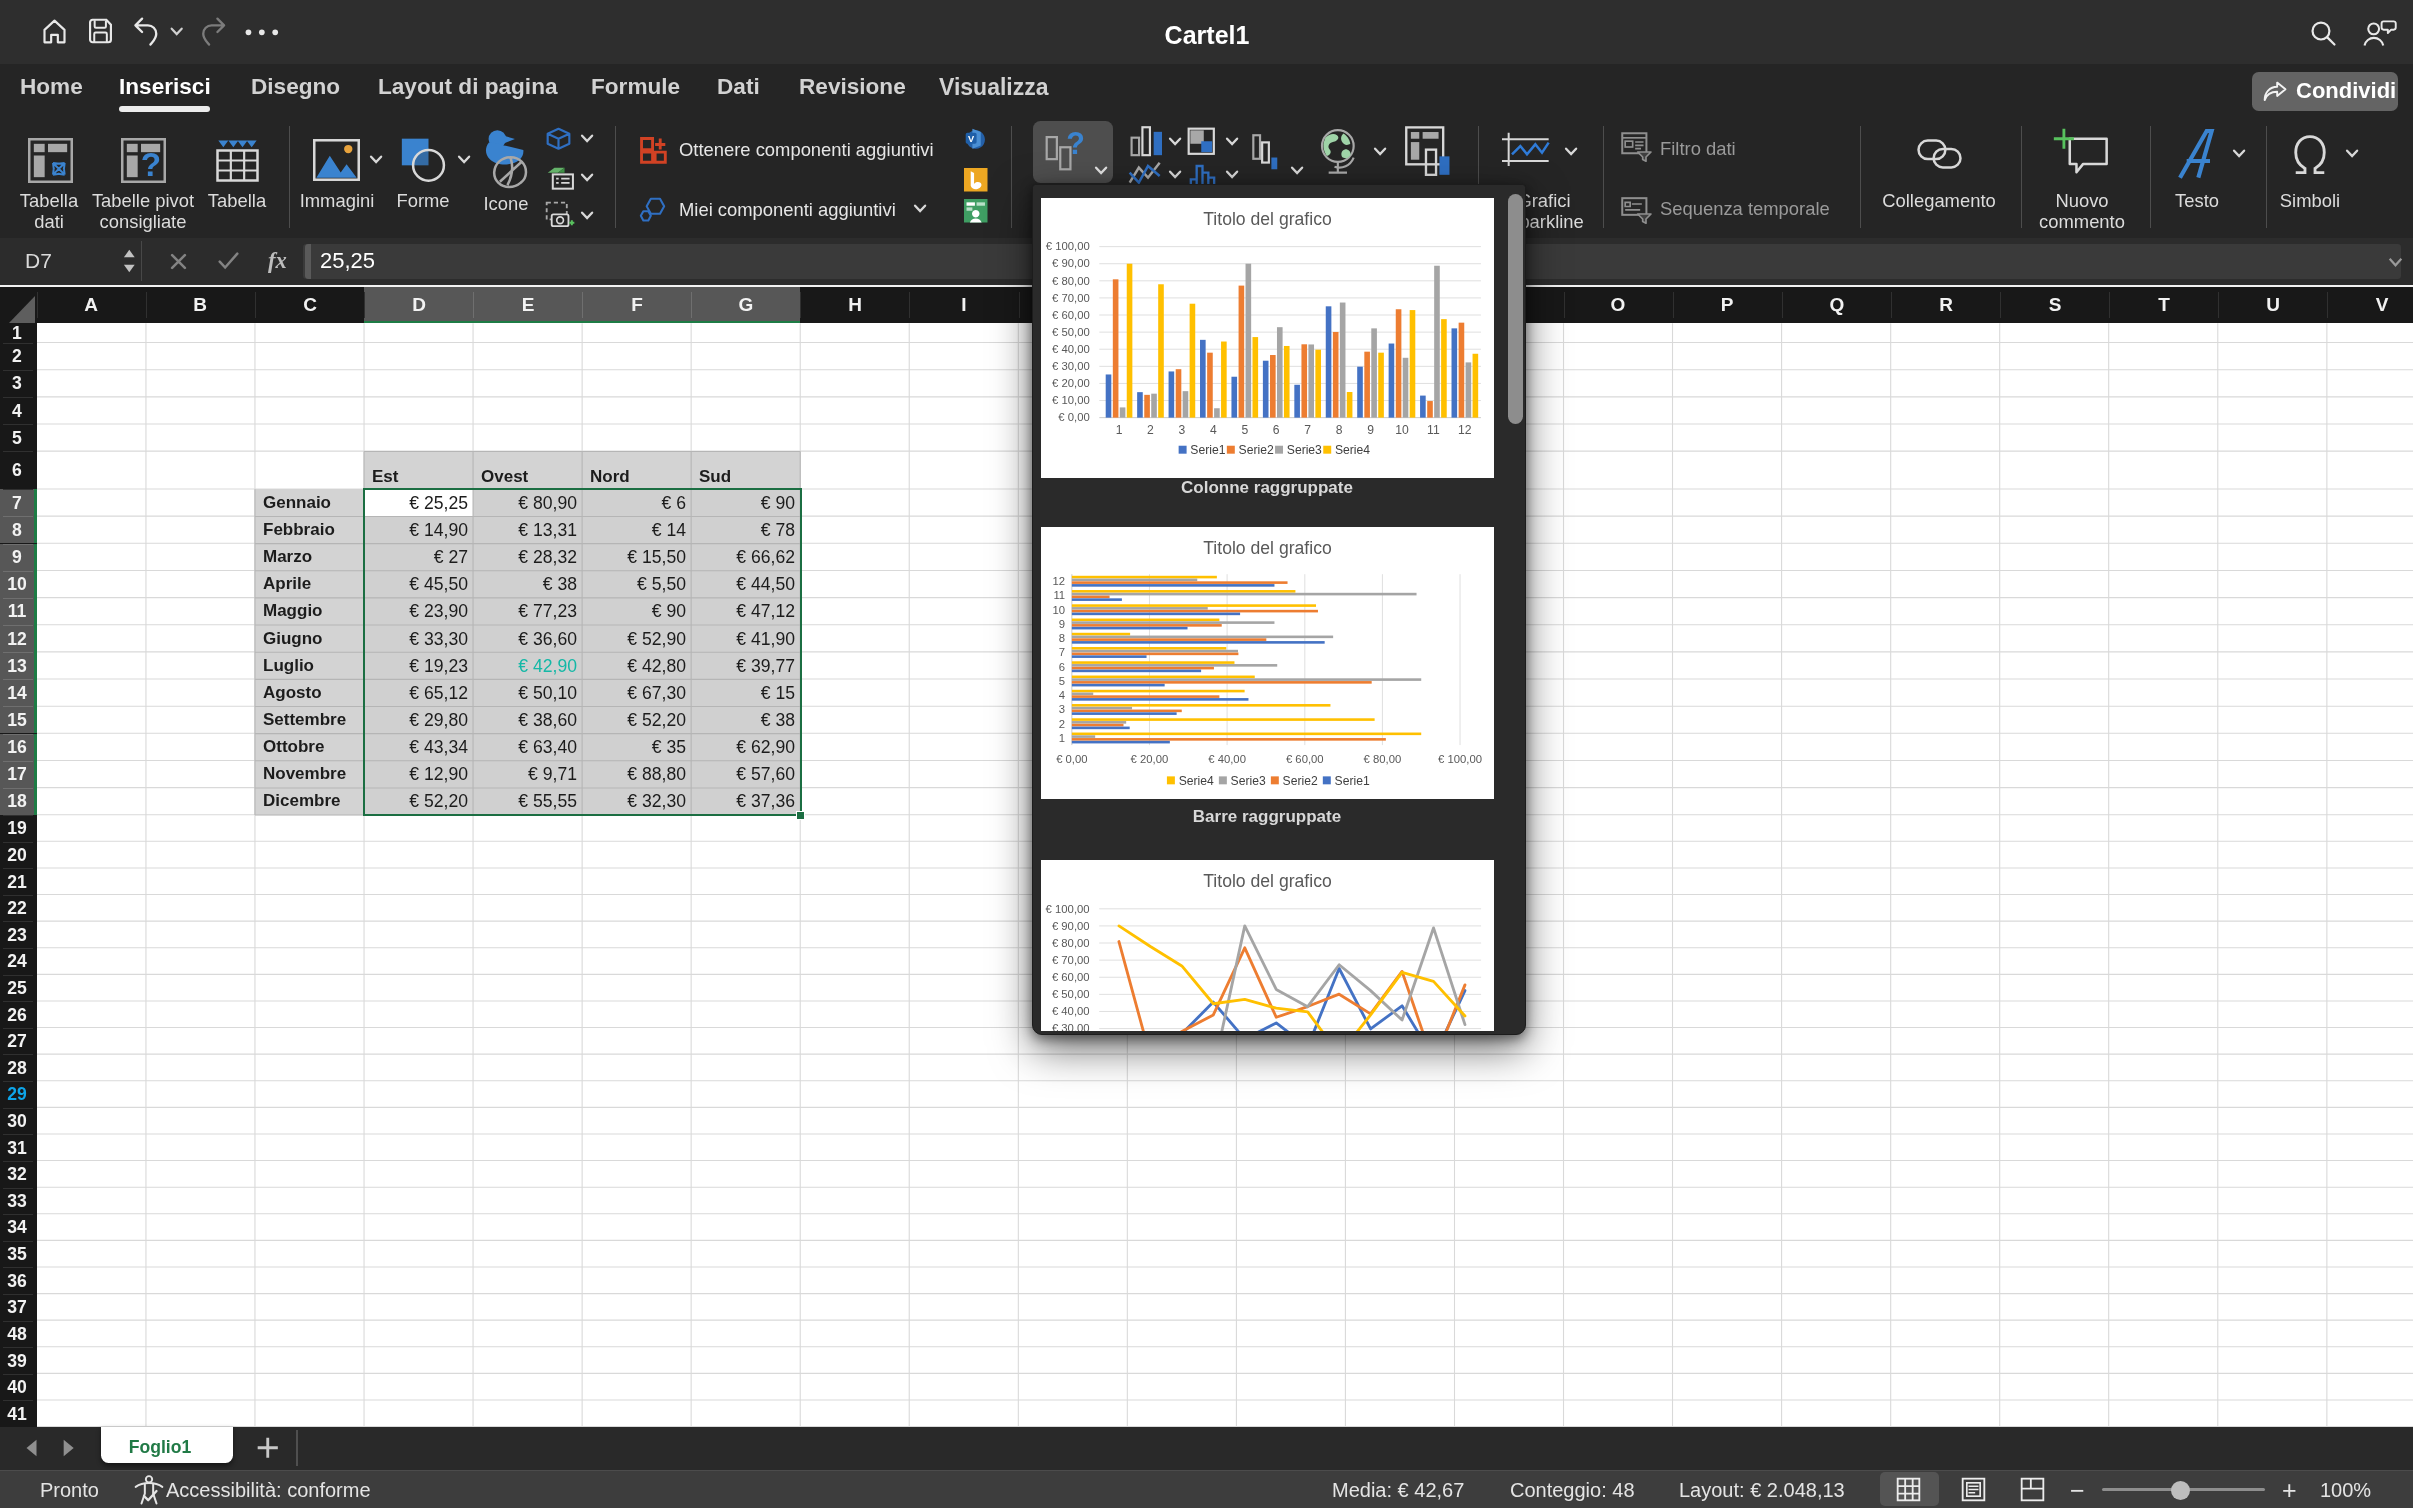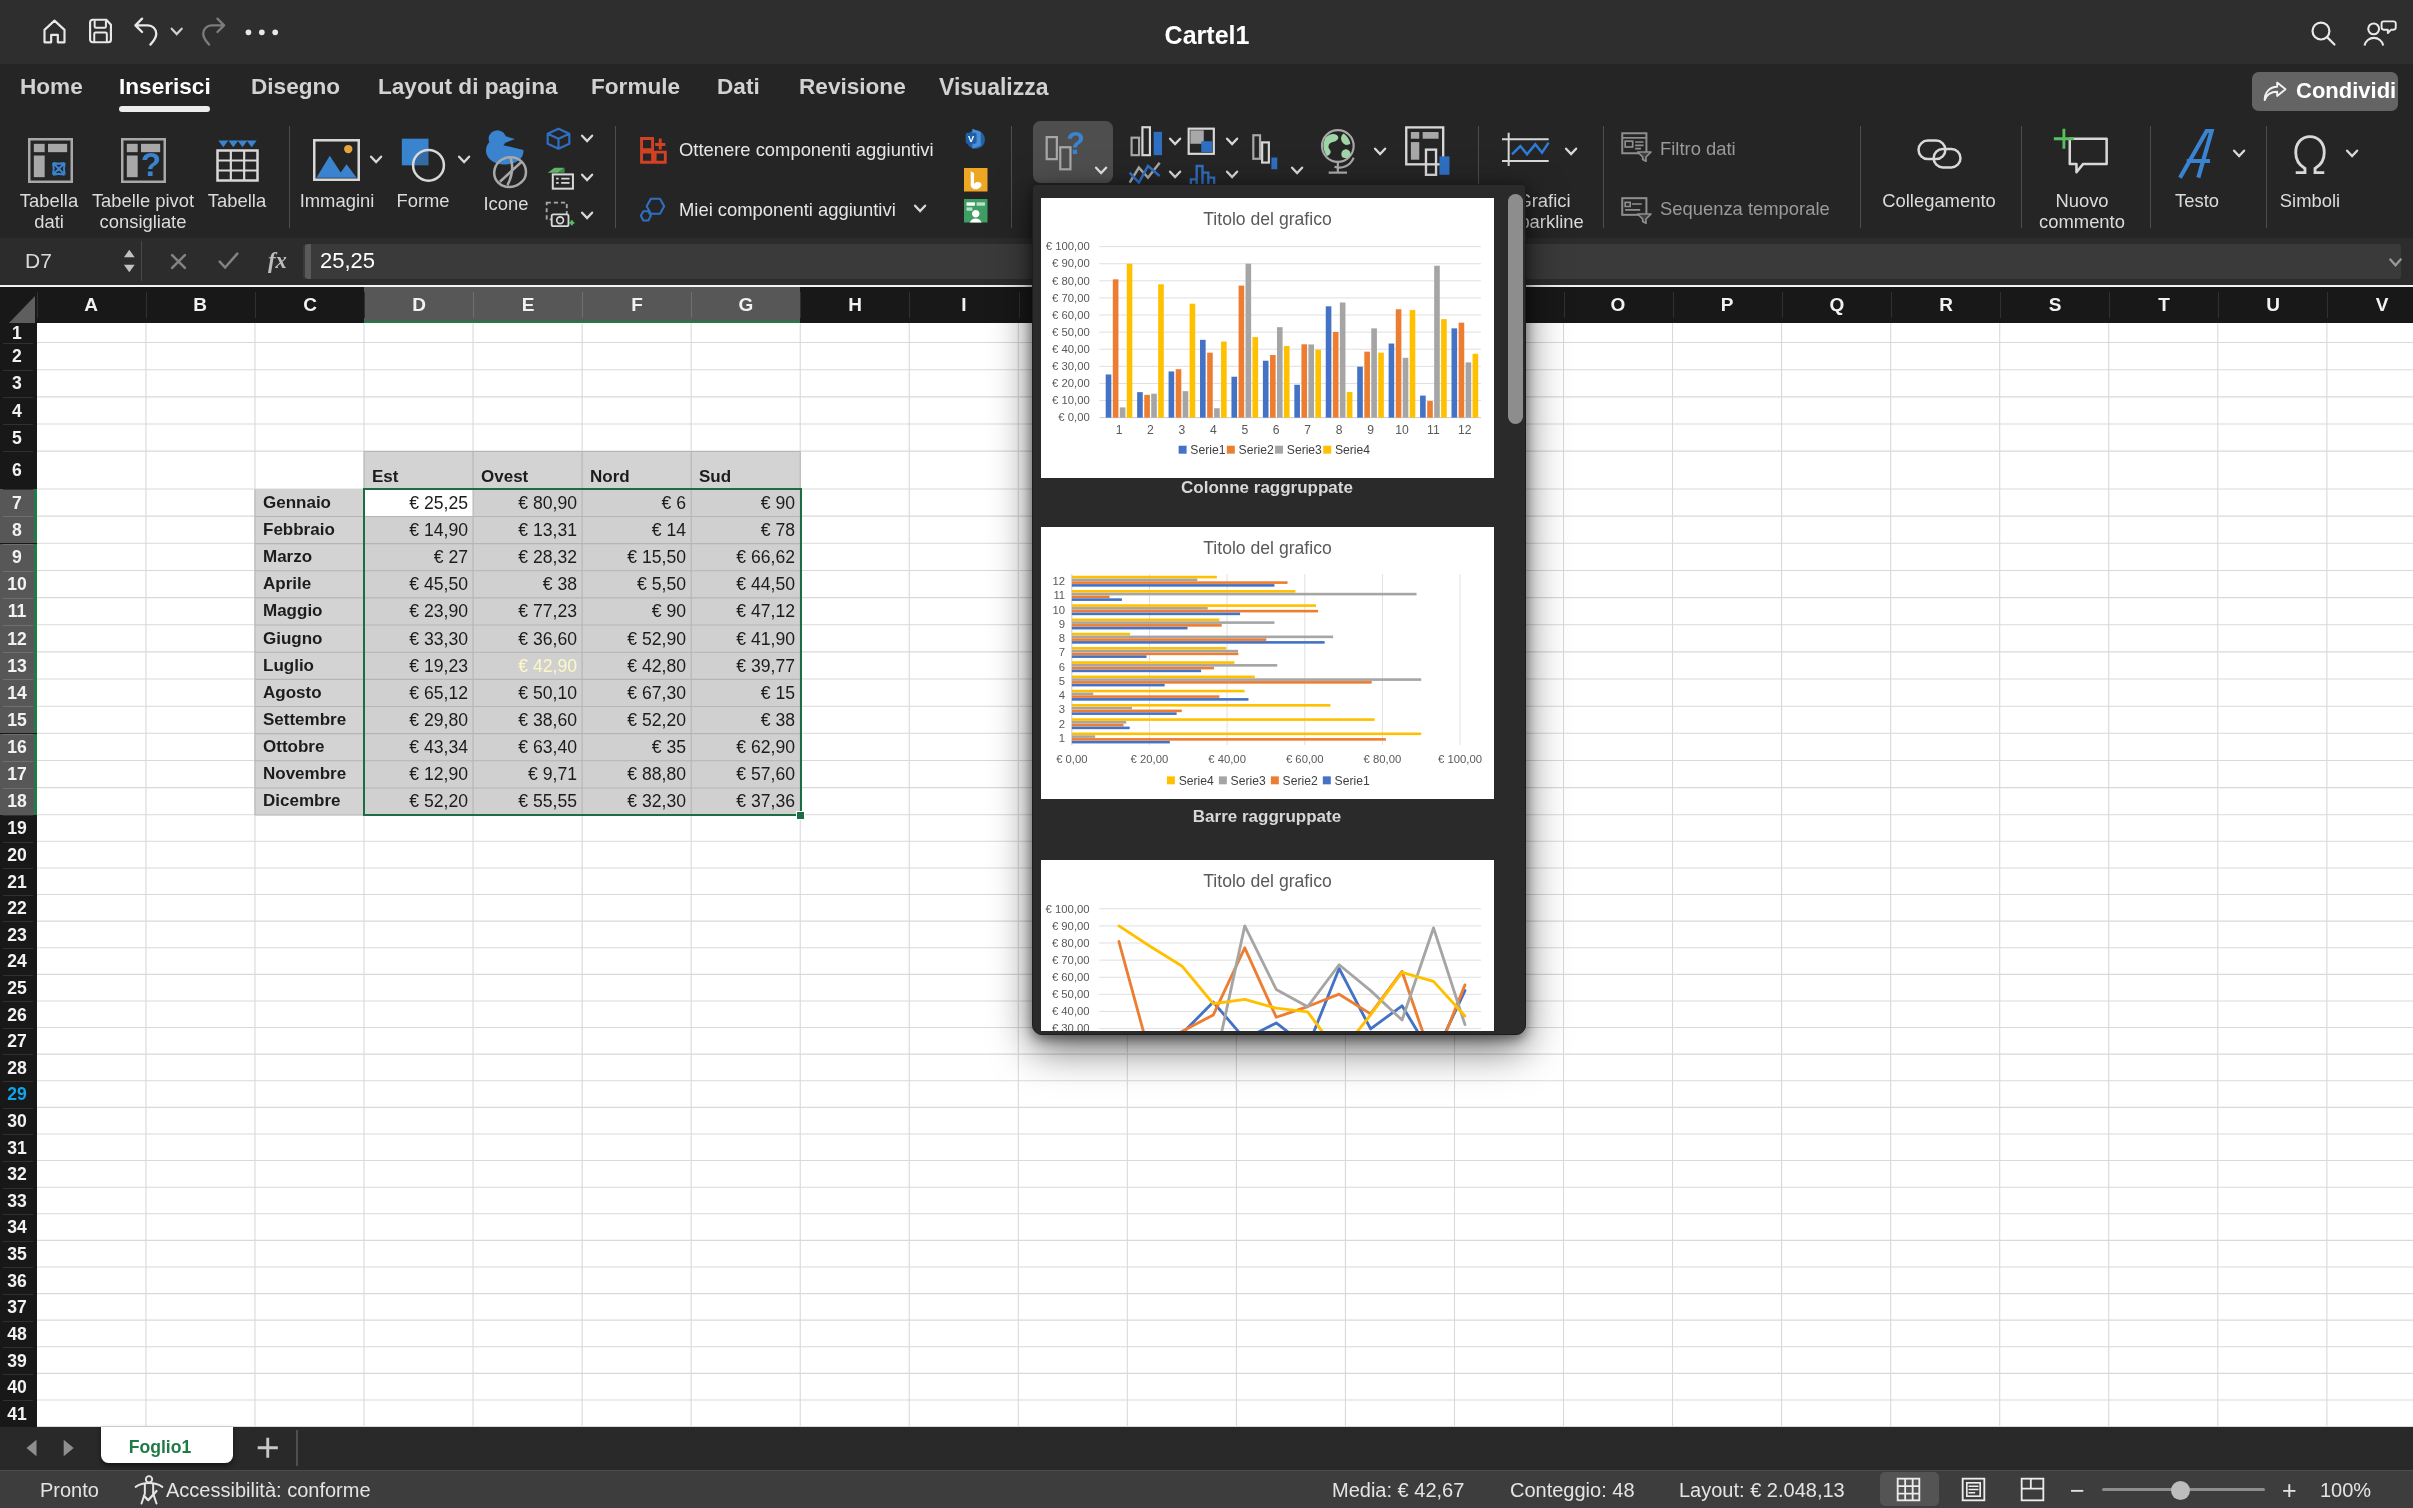--- a/index.html
+++ b/index.html
@@ -579,21 +579,21 @@
     <div class="ab" style="right:1836px;top:611px;transform:translateY(-50%);color:#1c1c1c;font-size:17.6px">€ 77,23</div>
     <div class="ab" style="right:1727px;top:611px;transform:translateY(-50%);color:#1c1c1c;font-size:17.6px">€ 90</div>
     <div class="ab" style="right:1618px;top:611px;transform:translateY(-50%);color:#1c1c1c;font-size:17.6px">€ 47,12</div>
     <div class="ab" style="left:263px;top:639px;transform:translateY(-50%);color:#1c1c1c;font-size:17px;font-weight:bold">Giugno</div>
     <div class="ab" style="right:1945px;top:639px;transform:translateY(-50%);color:#1c1c1c;font-size:17.6px">€ 33,30</div>
     <div class="ab" style="right:1836px;top:639px;transform:translateY(-50%);color:#1c1c1c;font-size:17.6px">€ 36,60</div>
     <div class="ab" style="right:1727px;top:639px;transform:translateY(-50%);color:#1c1c1c;font-size:17.6px">€ 52,90</div>
     <div class="ab" style="right:1618px;top:639px;transform:translateY(-50%);color:#1c1c1c;font-size:17.6px">€ 41,90</div>
     <div class="ab" style="left:263px;top:666px;transform:translateY(-50%);color:#1c1c1c;font-size:17px;font-weight:bold">Luglio</div>
     <div class="ab" style="right:1945px;top:666px;transform:translateY(-50%);color:#1c1c1c;font-size:17.6px">€ 19,23</div>
-    <div class="ab" style="right:1836px;top:666px;transform:translateY(-50%);color:#fef9c3;font-size:17.6px">€ 42,90</div>
+    <div class="ab" style="right:1836px;top:666px;transform:translateY(-50%);color:#14b8a6;font-size:17.6px">€ 42,90</div>
     <div class="ab" style="right:1727px;top:666px;transform:translateY(-50%);color:#1c1c1c;font-size:17.6px">€ 42,80</div>
     <div class="ab" style="right:1618px;top:666px;transform:translateY(-50%);color:#1c1c1c;font-size:17.6px">€ 39,77</div>
     <div class="ab" style="left:263px;top:693px;transform:translateY(-50%);color:#1c1c1c;font-size:17px;font-weight:bold">Agosto</div>
     <div class="ab" style="right:1945px;top:693px;transform:translateY(-50%);color:#1c1c1c;font-size:17.6px">€ 65,12</div>
     <div class="ab" style="right:1836px;top:693px;transform:translateY(-50%);color:#1c1c1c;font-size:17.6px">€ 50,10</div>
     <div class="ab" style="right:1727px;top:693px;transform:translateY(-50%);color:#1c1c1c;font-size:17.6px">€ 67,30</div>
     <div class="ab" style="right:1618px;top:693px;transform:translateY(-50%);color:#1c1c1c;font-size:17.6px">€ 15</div>
     <div class="ab" style="left:263px;top:720px;transform:translateY(-50%);color:#1c1c1c;font-size:17px;font-weight:bold">Settembre</div>
     <div class="ab" style="right:1945px;top:720px;transform:translateY(-50%);color:#1c1c1c;font-size:17.6px">€ 29,80</div>
     <div class="ab" style="right:1836px;top:720px;transform:translateY(-50%);color:#1c1c1c;font-size:17.6px">€ 38,60</div>

